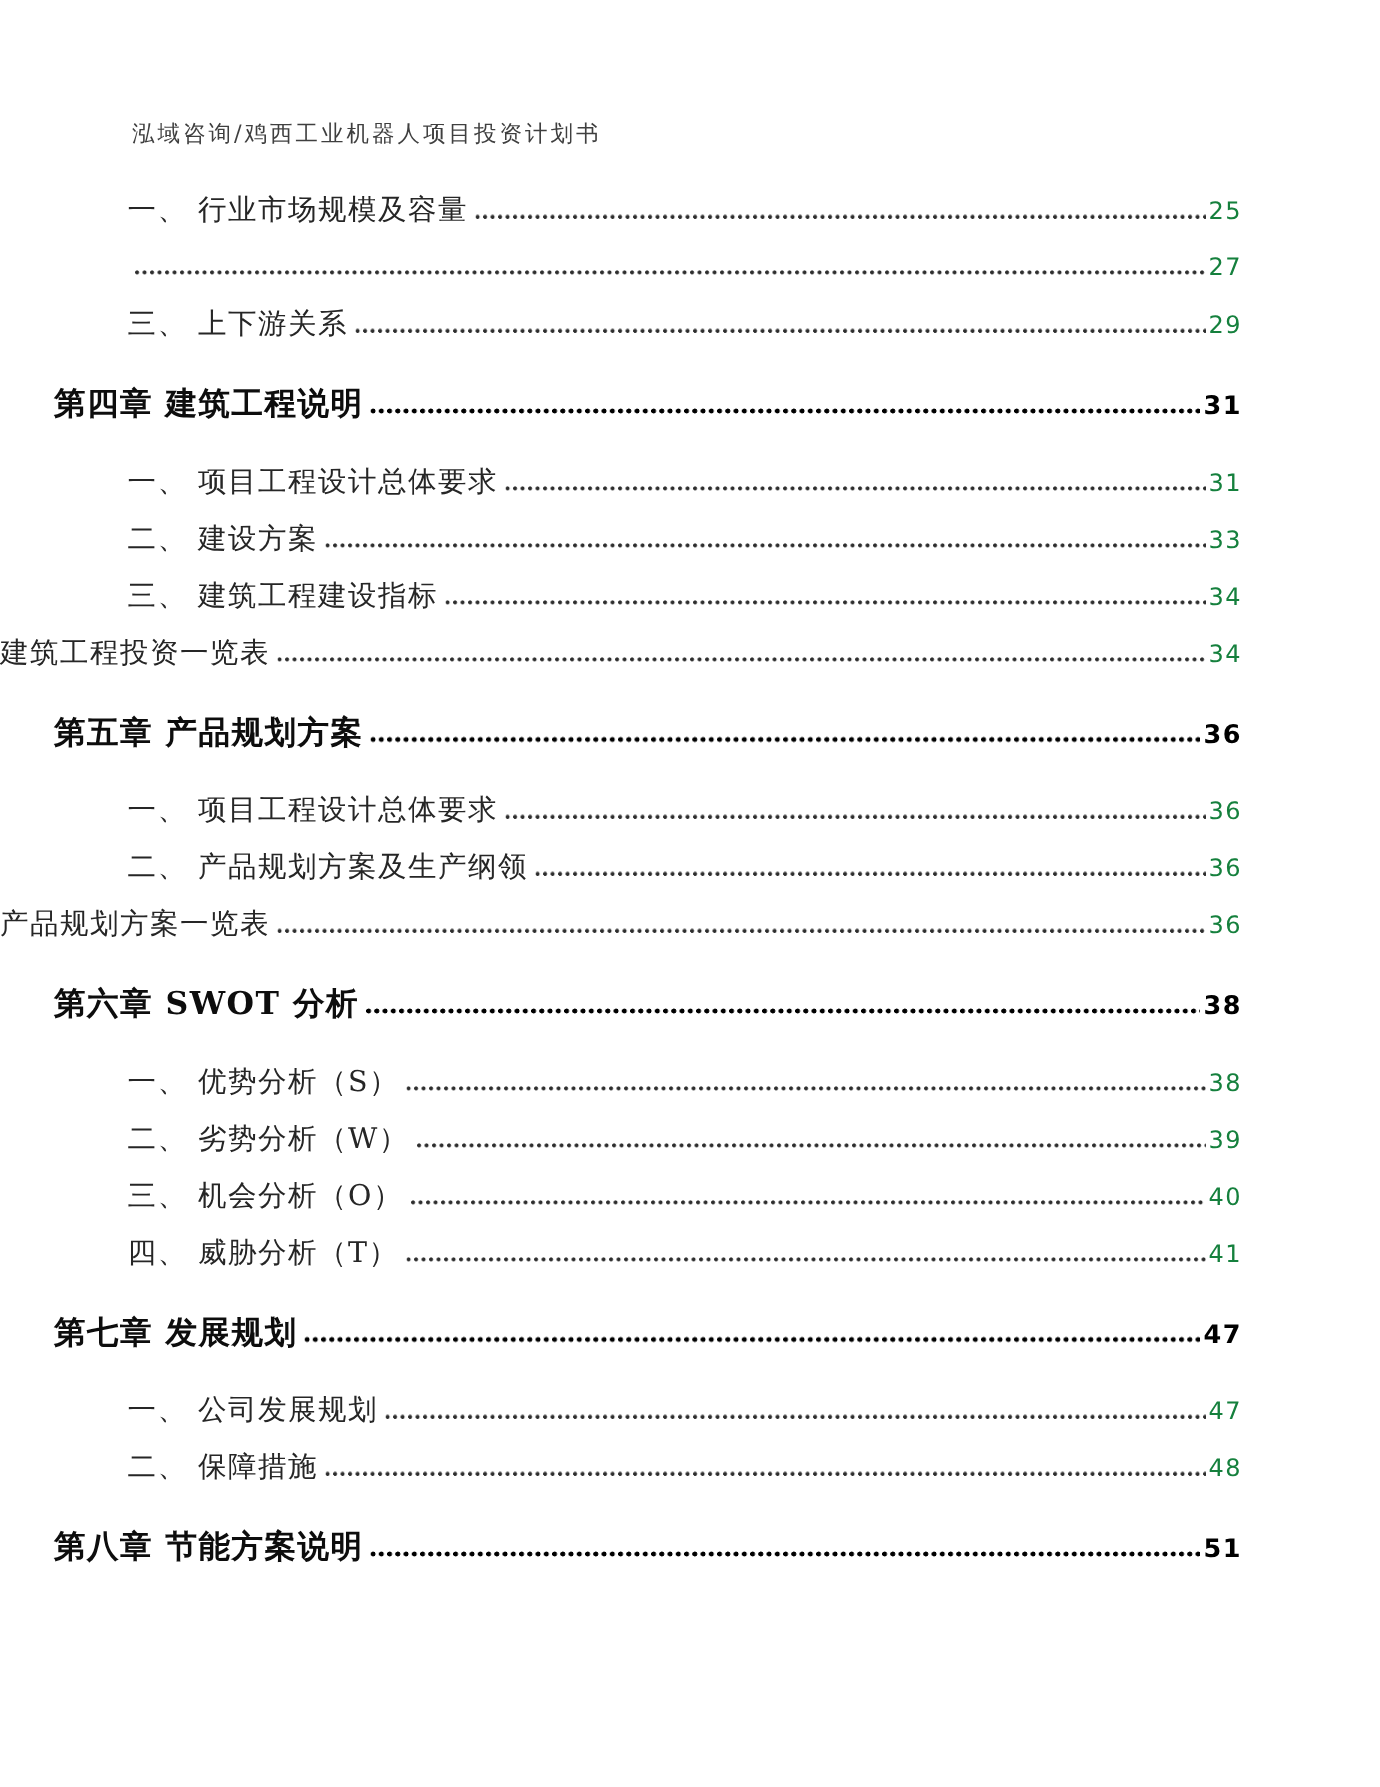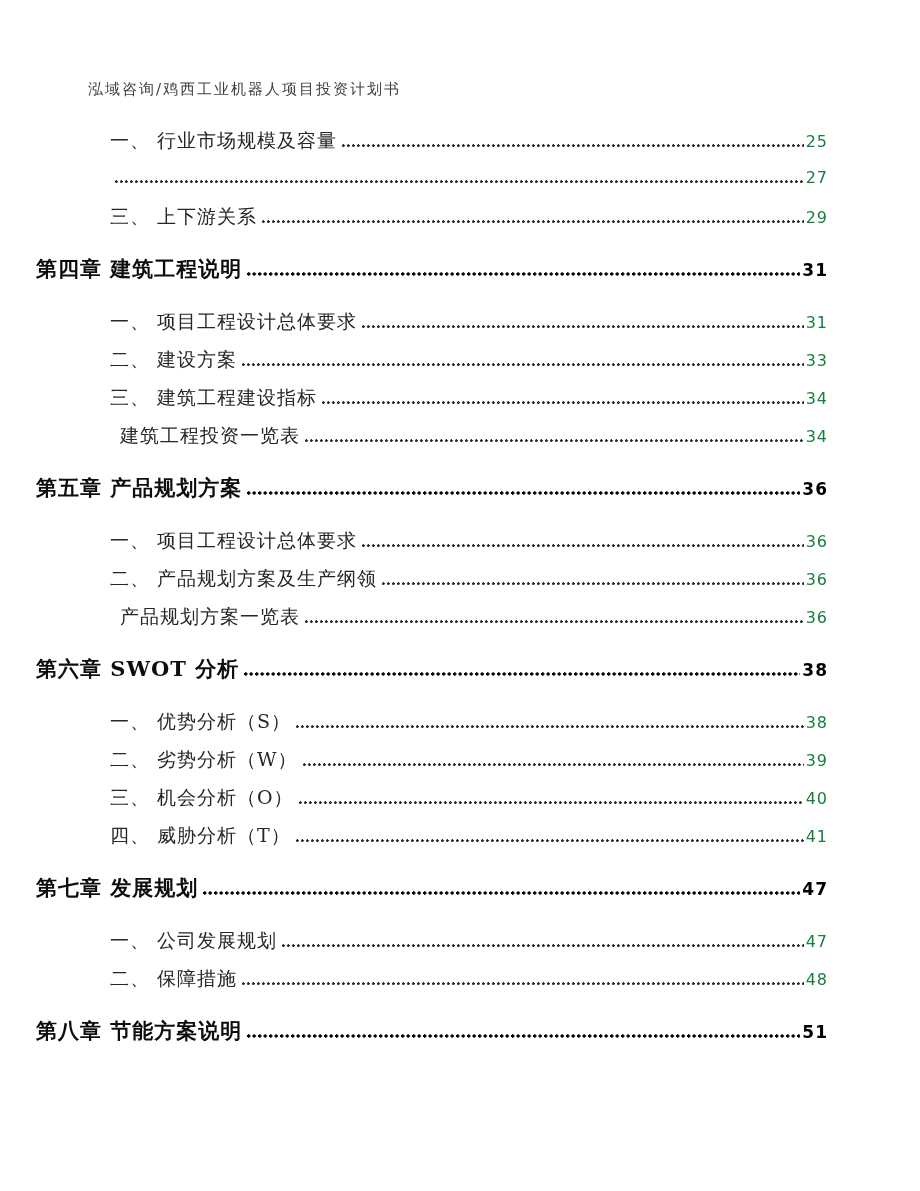--- a/index.html
+++ b/index.html
@@ -34,27 +34,26 @@
   }
   .toc-row {
     display: flex;
     align-items: baseline;
     height: 38px;
     line-height: 38px;
     white-space: nowrap;
     cursor: pointer;
   }
   .toc-row.sub {
-    padding-left: 110px;
+    padding-left: 85px;
     font-size: 19px;
     color: #262626;
     letter-spacing: 1px;
   }
   .toc-row.table {
-    padding-left: 120px;
     font-size: 19px;
     color: #262626;
     letter-spacing: 1px;
   }
   .toc-row.chapter {
     padding-left: 36px;
     font-size: 21px;
     font-weight: bold;
     color: #0d0d0d;
     letter-spacing: 1px;

